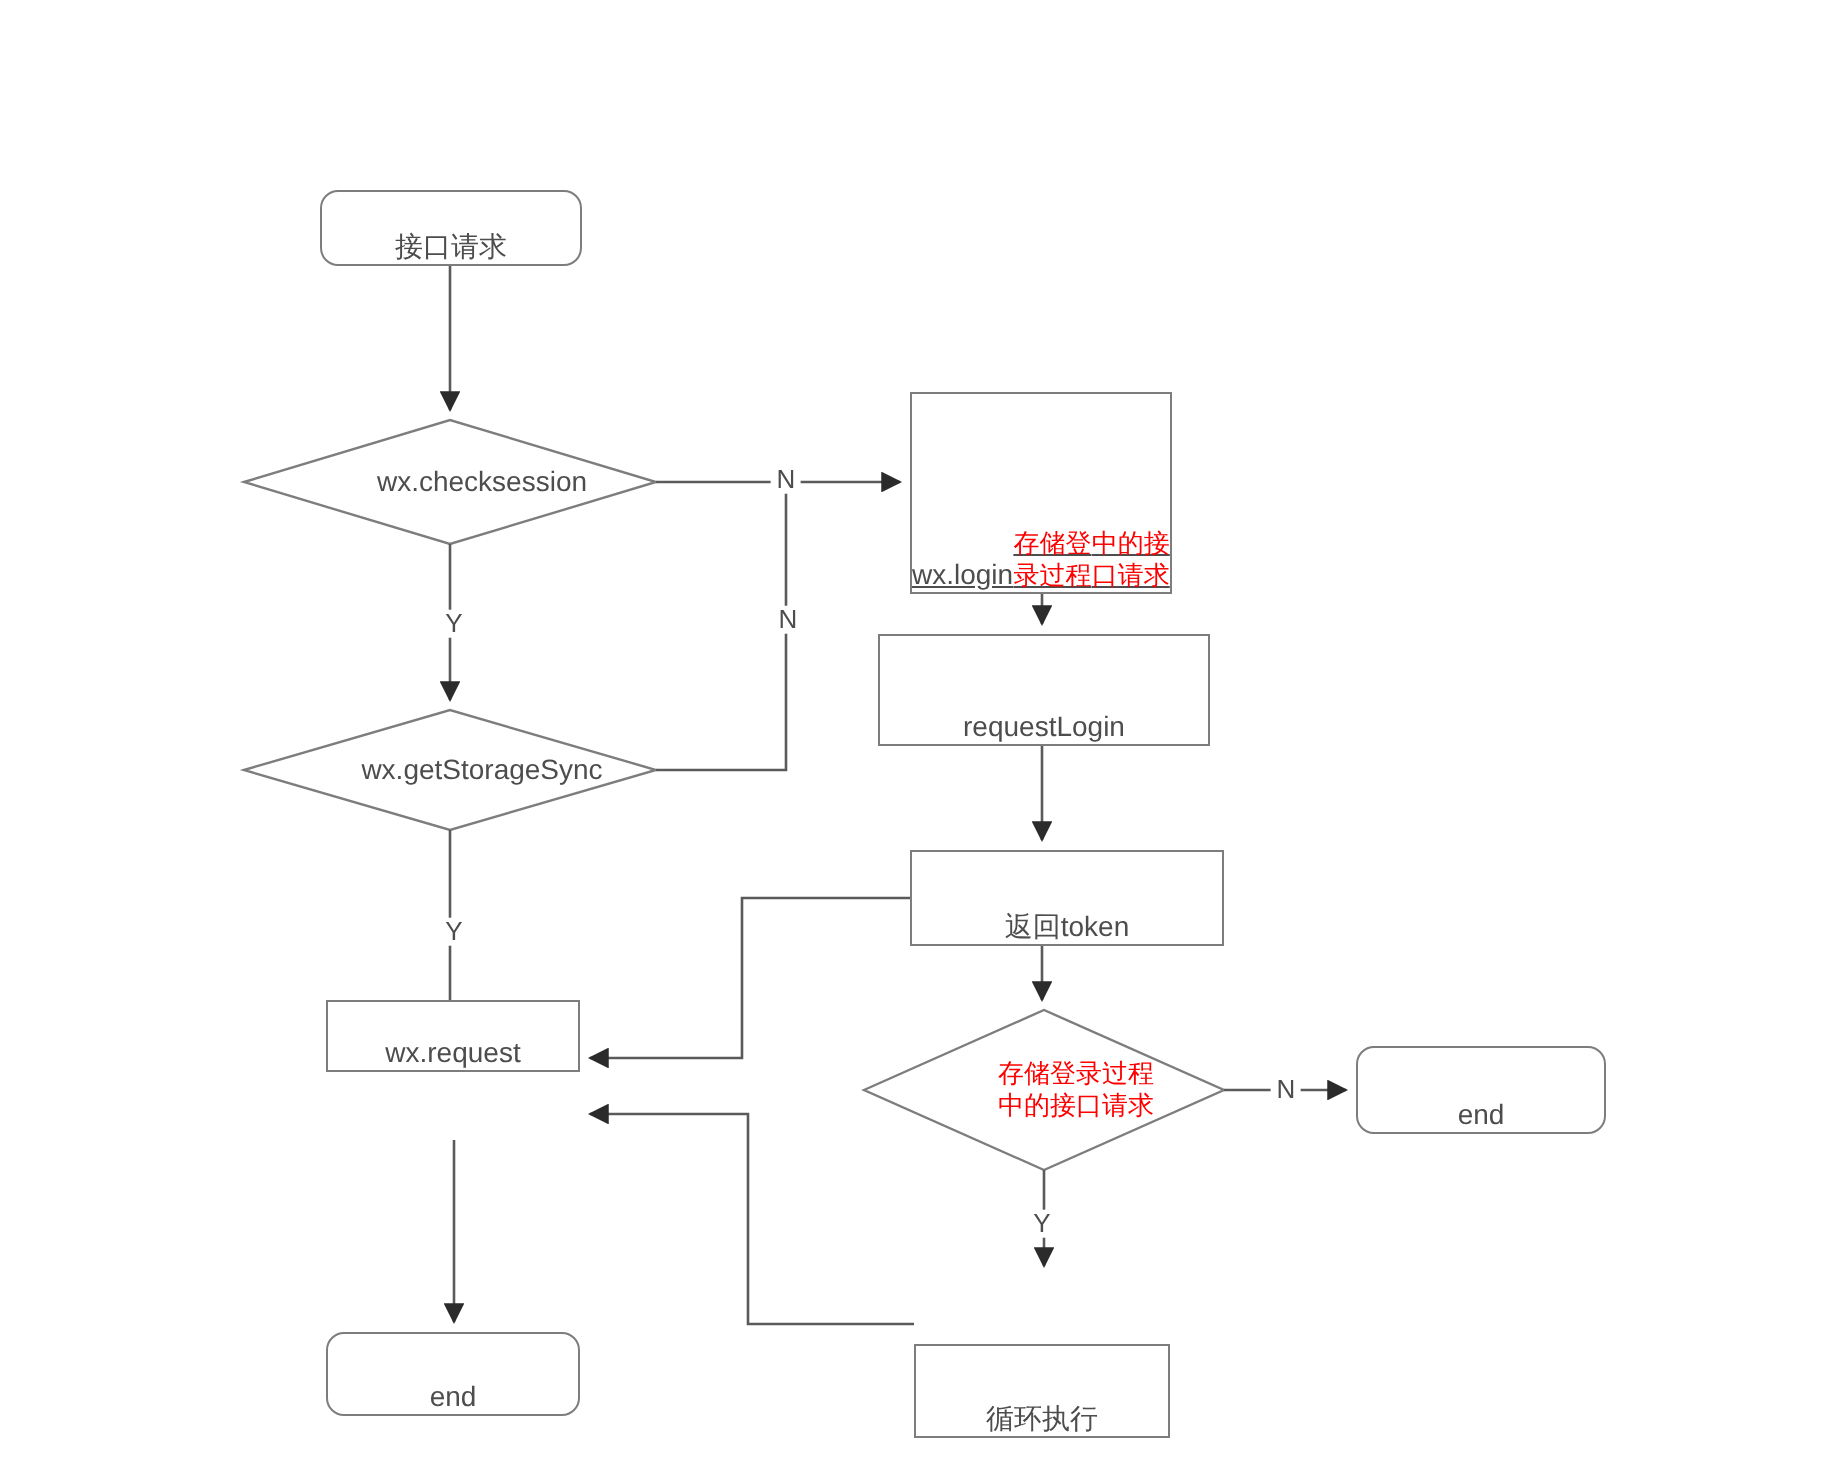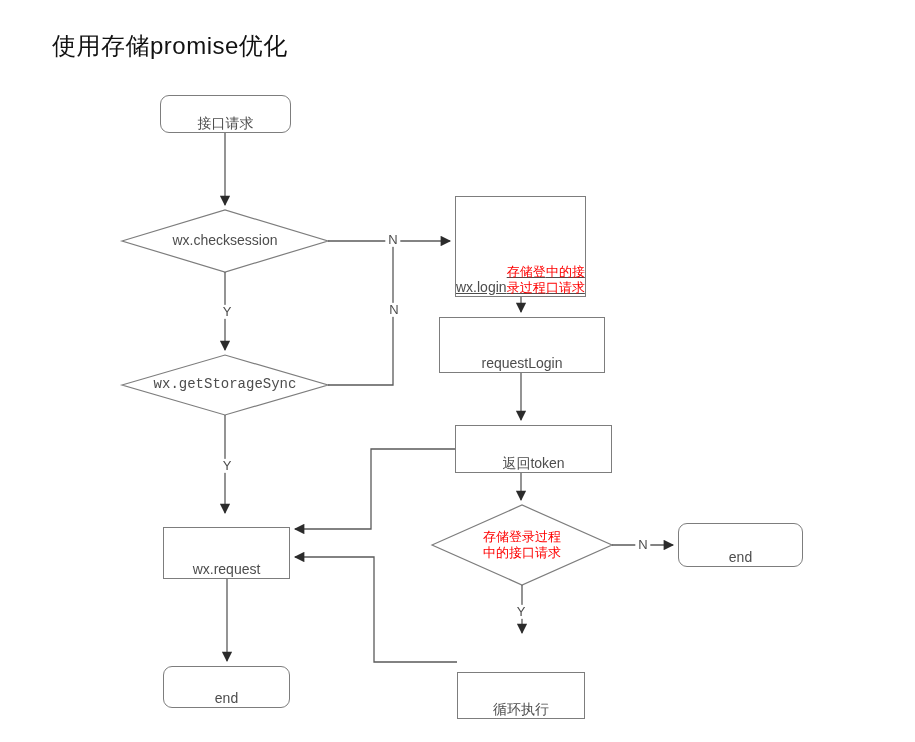--- a/index.html
+++ b/index.html
@@ -42,38 +42,38 @@
   .node .sub-red { color: #fe0000; font-size: 13px; }
   .node .node-title { color: #4d4d4d; font-size: 14px; }
   .diamond-label {
     position: absolute;
     color: #4d4d4d;
     font-size: 14px;
     text-align: center;
     line-height: 1.25;
     transform: translate(-50%, -50%);
     white-space: nowrap;
+    margin-left: 16px;
   }
   .diamond-label.red { color: #fe0000; font-size: 13px; white-space: normal; }
   .edge-label {
     position: absolute;
     color: #4d4d4d;
     font-size: 13px;
     background: #ffffff;
     padding: 0 3px;
     transform: translate(-50%, -50%);
     line-height: 1.1;
   }
 </style>
 </head>
 <body>
 
 <div id="canvas">
 
-  <div id="page-title">使用存储promise优化</div>
 
   <svg id="wires" viewBox="0 0 915 742">
     <defs>
       <marker id="arrow" viewBox="0 0 10 10" refX="9" refY="5" markerWidth="9" markerHeight="8" orient="auto-start-reverse">
         <path d="M0,0 L10,5 L0,10 z" fill="#2b2b2b"></path>
       </marker>
     </defs>
 
     <polygon points="122,241 225,210 328,241 225,272" fill="#ffffff" stroke="#7d7d7d" stroke-width="1.2"></polygon>
     <polygon points="122,385 225,355 328,385 225,415" fill="#ffffff" stroke="#7d7d7d" stroke-width="1.2"></polygon>
@@ -109,35 +109,35 @@
   </div>
 
   <div class="node" style="left:455px; top:425px; width:157px; height:48px;">
     <span>返回token</span>
   </div>
 
   <div class="node rounded" style="left:678px; top:523px; width:125px; height:44px;">
     <span>end</span>
   </div>
 
-  <div class="node" style="left:163px; top:527px; width:127px; height:52px;">
+  <div class="node" style="left:163px; top:500px; width:127px; height:36px;">
     <span>wx.request</span>
   </div>
 
   <div class="node" style="left:457px; top:672px; width:128px; height:47px;">
     <span>循环执行</span>
   </div>
 
   <div class="node rounded" style="left:163px; top:666px; width:127px; height:42px;">
     <span>end</span>
   </div>
 
   <div class="diamond-label" style="left:225px; top:241px;">wx.checksession</div>
 
-  <div class="diamond-label" style="left:225px; top:385px;font-family:Liberation Mono, monospace;">wx.getStorageSync</div>
+  <div class="diamond-label" style="left:225px; top:385px;">wx.getStorageSync</div>
 
   <div class="diamond-label red" style="left:522px; top:545px; width:170px;">
     <div>存储登录过程</div>
     <div>中的接口请求</div>
   </div>
 
   <div class="edge-label" style="left:393px; top:240px;">N</div>
   <div class="edge-label" style="left:394px; top:310px;">N</div>
   <div class="edge-label" style="left:227px; top:312px;">Y</div>
   <div class="edge-label" style="left:227px; top:466px;">Y</div>

